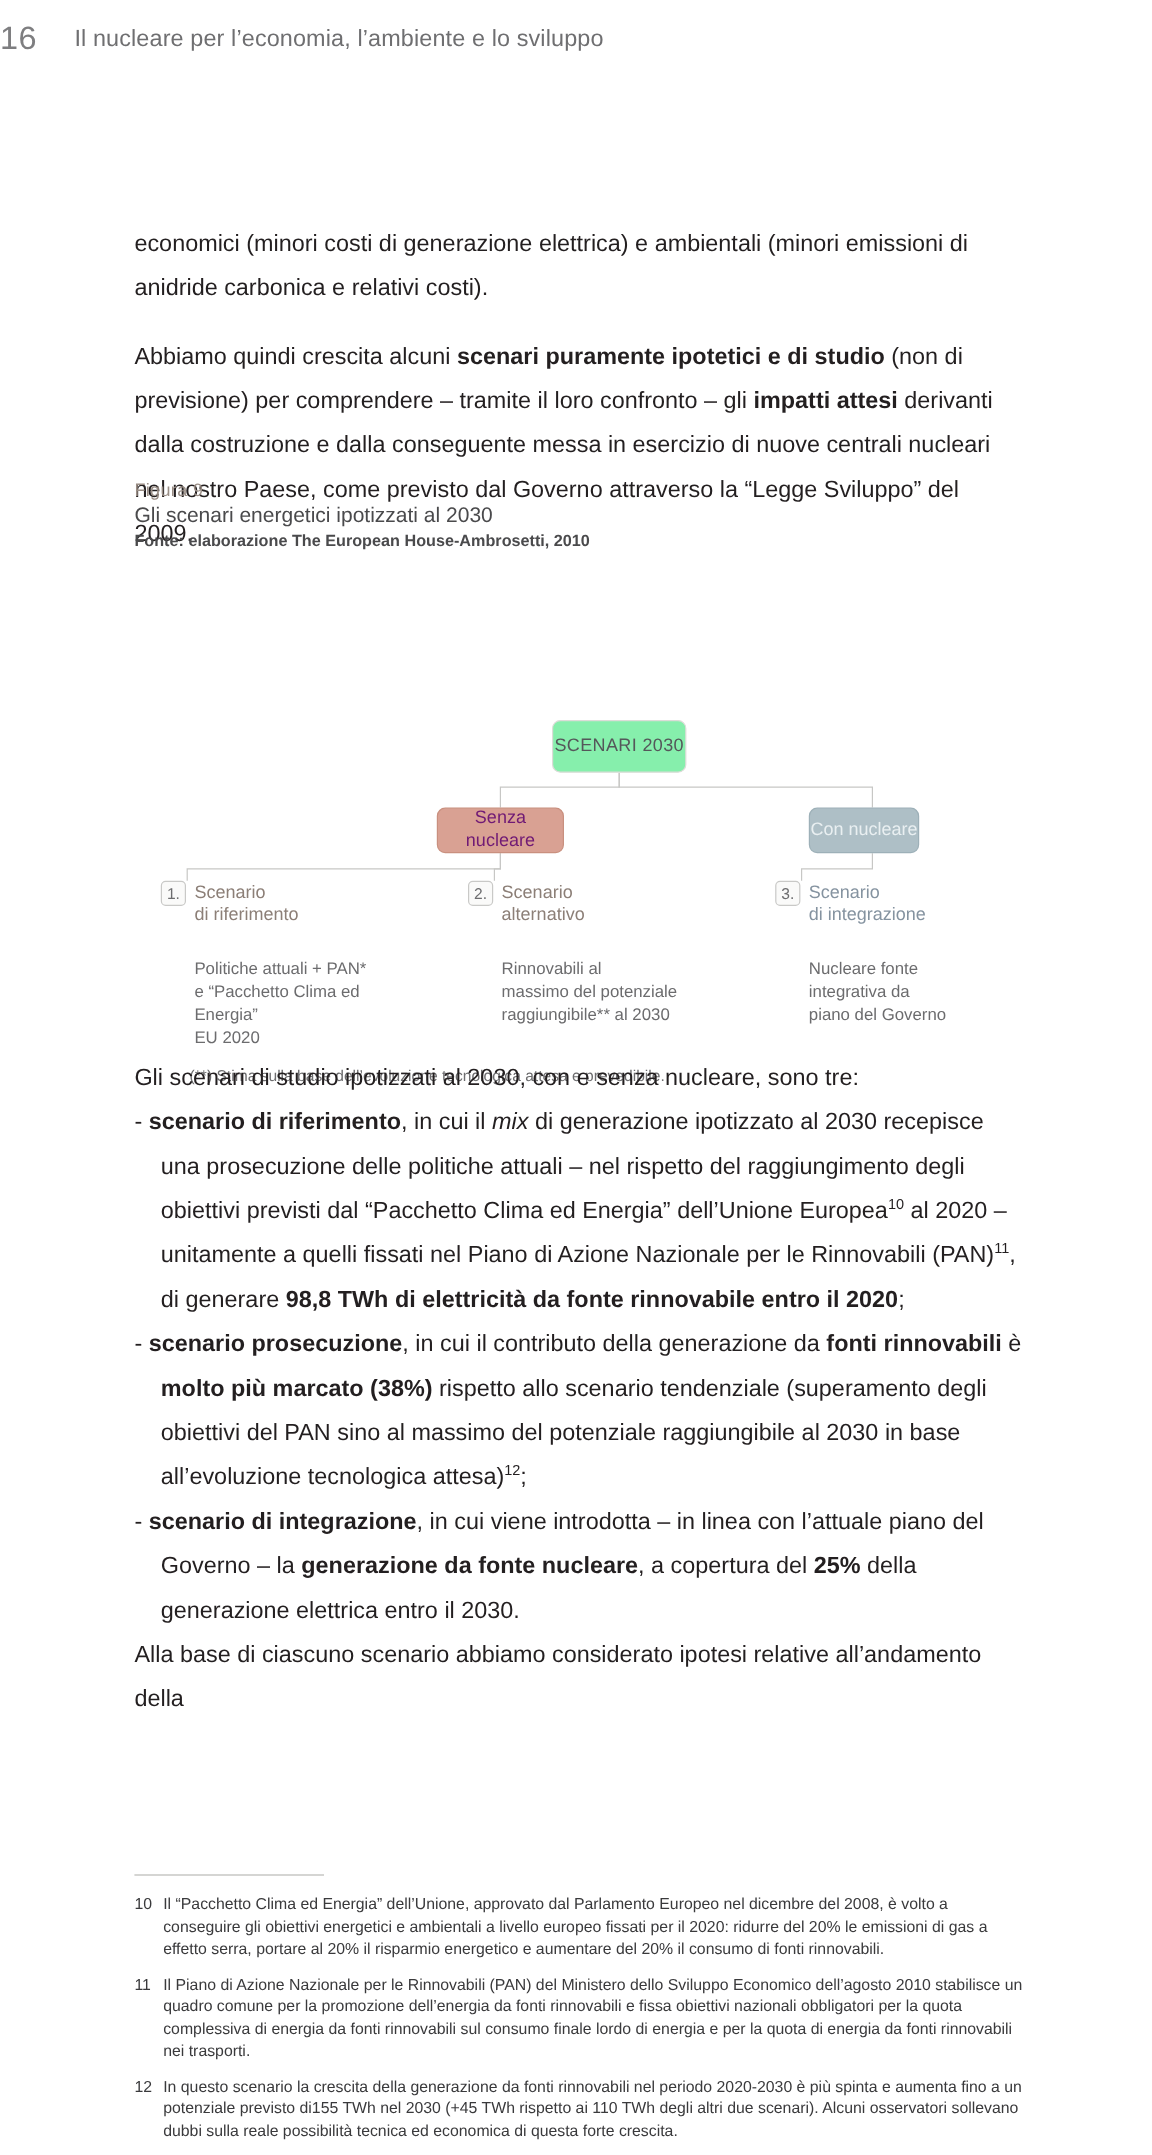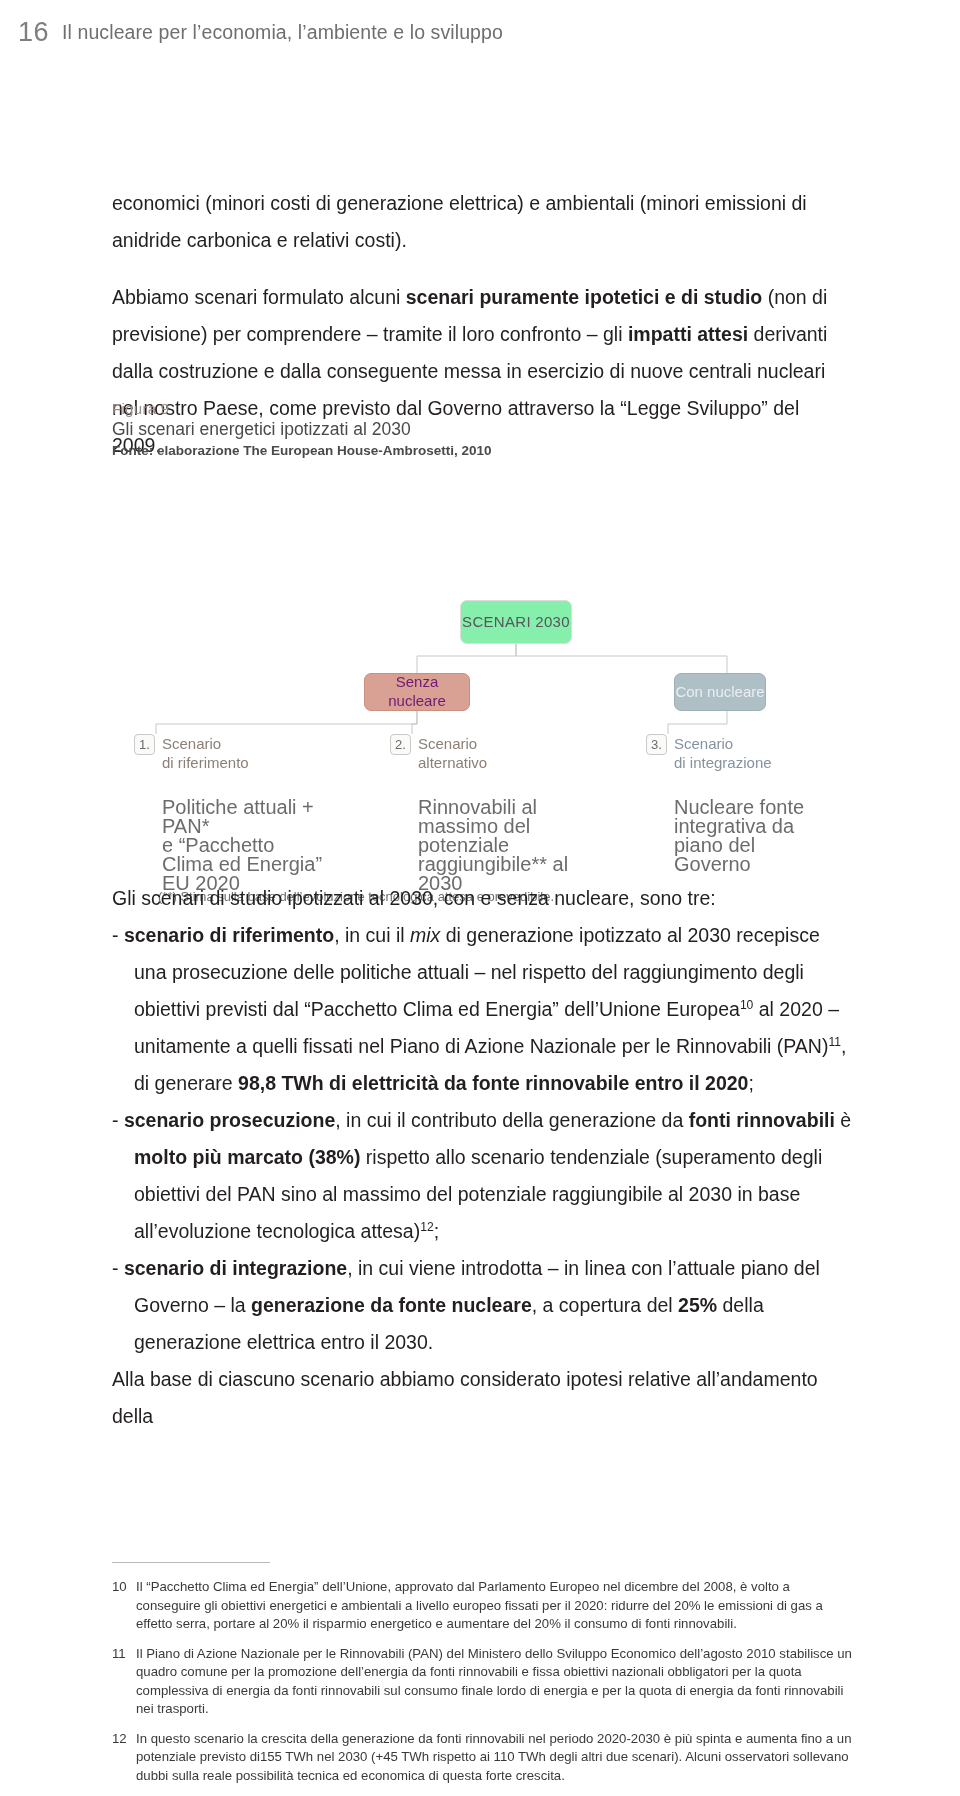--- a/index.html
+++ b/index.html
@@ -19,21 +19,21 @@
   .runhead {
     position: absolute;
     top: 12px; left: 0; right: 0;
     height: 40px;
     display: flex;
     align-items: center;
   }
   .runhead .folio {
     width: 62px;
     text-align: left;
-    padding-left: 18px;
+    padding-left: 0;
     font-size: 27px;
     color: #7e7e80;
     font-weight: 300;
     letter-spacing: 0.5px;
   }
   .runhead .rh-title {
     font-size: 19.5px;
     color: #6f6f71;
     font-weight: 400;
     letter-spacing: 0.1px;
@@ -151,21 +151,21 @@
   }
   .leaf .ltitle {
     font-size: 15px;
     line-height: 19px;
     color: #8c7f77;
   }
   .leaf .ltitle.blue { color: #8593a0; }
   .leaf .ldesc {
     margin-top: 26px;
     margin-left: 28px;
-    font-size: 20px;
+    font-size: 14px;
     line-height: 19px;
     color: #6c6c6e;
   }
   .leaf-1 { left: 22px;  top: 246px; }
   .leaf-2 { left: 278px; top: 246px; }
   .leaf-3 { left: 534px; top: 246px; }
 
   .fig-notes {
     position: absolute;
     left: 62px;
@@ -223,21 +223,21 @@
 </head>
 <body>
 
 <div class="runhead">
   <div class="folio">16</div>
   <div class="rh-title">Il nucleare per l’economia, l’ambiente e lo sviluppo</div>
 </div>
 
 <div class="col body-text">
   <p>economici (minori costi di generazione elettrica) e ambientali (minori emissioni di anidride carbonica e relativi costi).</p>
-  <p><span>Abbiamo scenari formulato alcuni </span><b>scenari puramente ipotetici e di studio</b><span> (non di previsione) per comprendere – tramite il loro confronto – gli </span><b>impatti attesi</b><span> derivanti dalla costruzione e dalla conseguente messa in esercizio di nuove centrali nucleari nel nostro Paese, come previsto dal Governo attraverso la “Legge Sviluppo” del 2009.</span></p>
+  <p><span>Abbiamo quindi crescita alcuni </span><b>scenari puramente ipotetici e di studio</b><span> (non di previsione) per comprendere – tramite il loro confronto – gli </span><b>impatti attesi</b><span> derivanti dalla costruzione e dalla conseguente messa in esercizio di nuove centrali nucleari nel nostro Paese, come previsto dal Governo attraverso la “Legge Sviluppo” del 2009.</span></p>
 </div>
 
 <div class="col figure">
   <div class="fig-num">Figura 9</div>
   <div class="fig-title">Gli scenari energetici ipotizzati al 2030</div>
   <div class="fig-source">Fonte: elaborazione The European House-Ambrosetti, 2010</div>
 
   <div class="diagram">
     <svg class="lines" viewBox="0 0 740 330">
 

